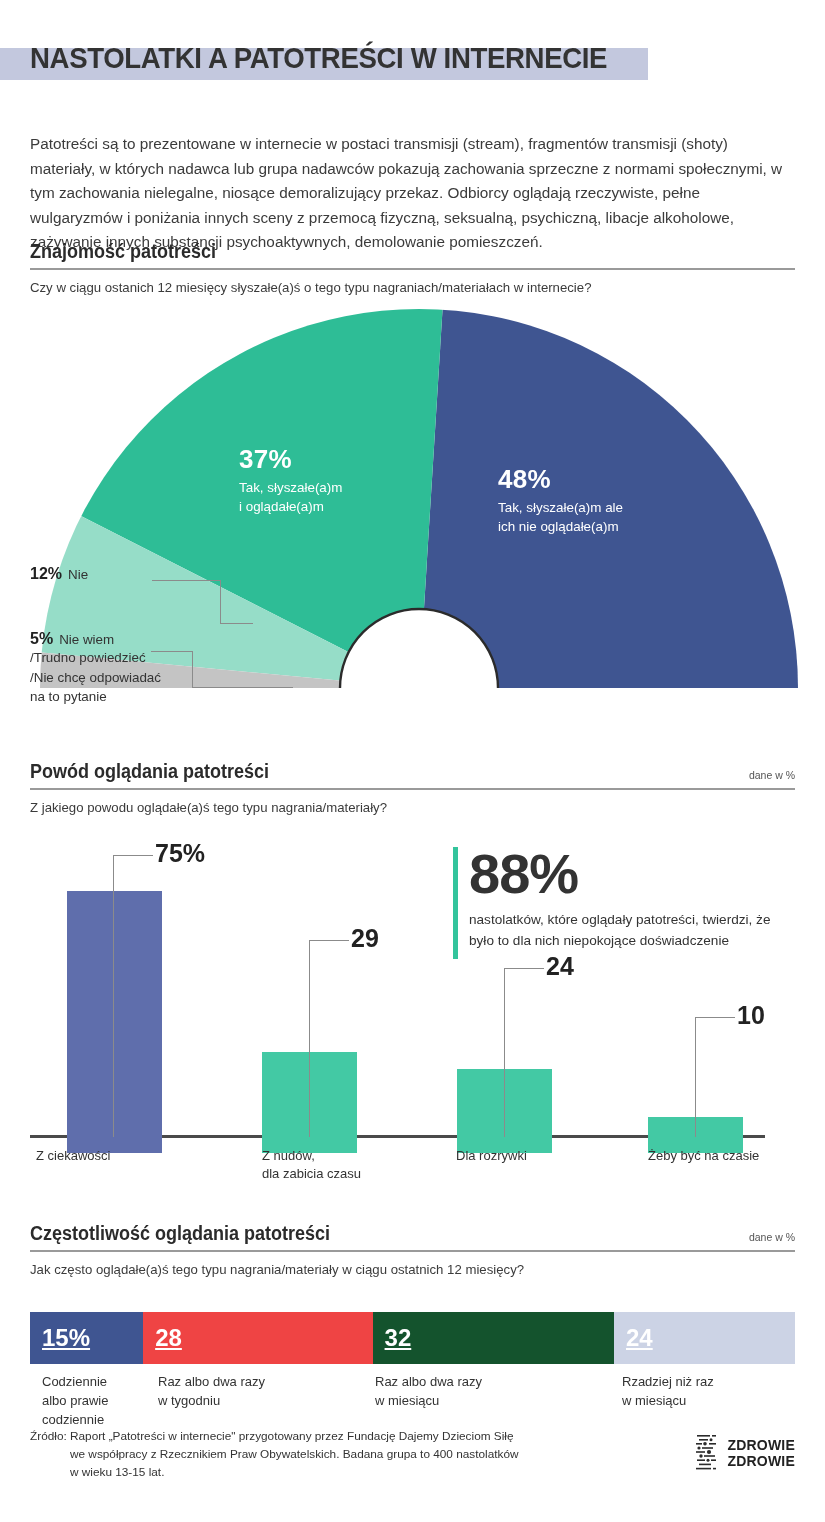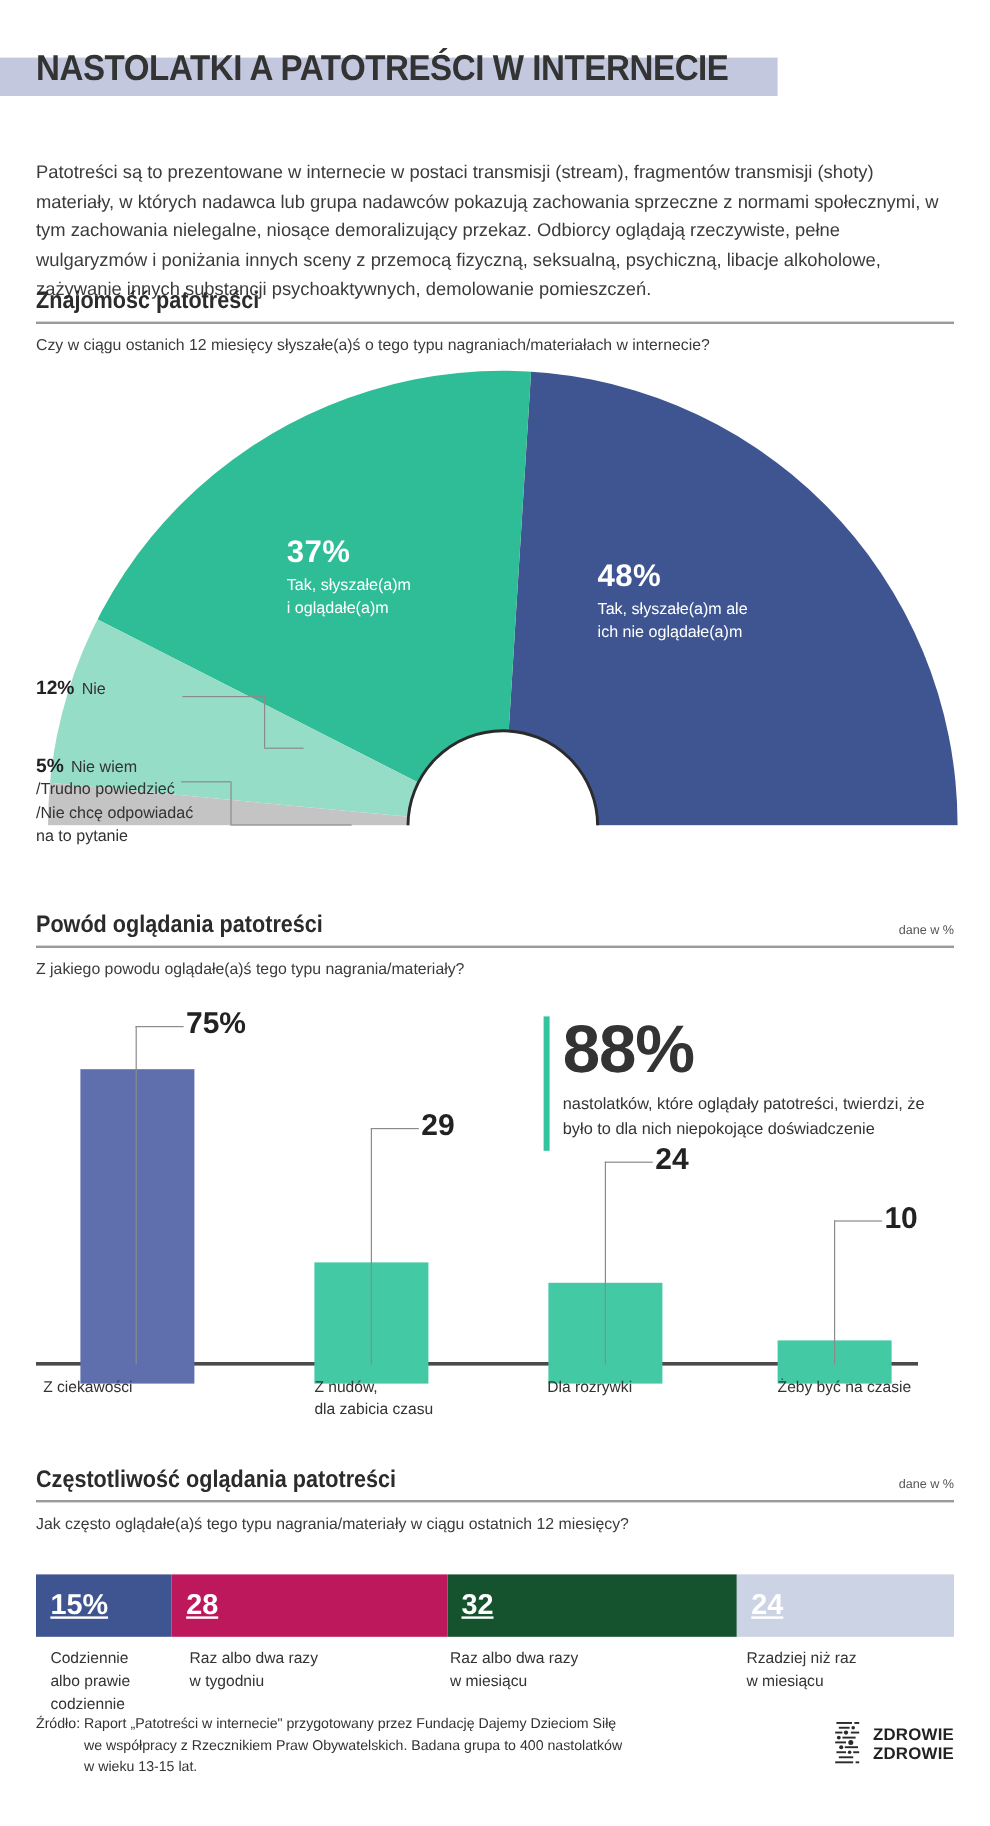--- a/index.html
+++ b/index.html
@@ -214,21 +214,21 @@
     </div>
     <div class="sec-rule"></div>
     <div class="sec-q">Jak często oglądałe(a)ś tego typu nagrania/materiały w ciągu ostatnich 12 miesięcy?</div>
   </div>
 
   <div class="freqwrap">
     <div class="freqbar">
       <div class="freqseg" style="width:115.9px;background:#3f5591;">
         <span class="v">15%</span>
       </div>
-      <div class="freqseg" style="width:235px;background:#be185d;">
+      <div class="freqseg" style="width:235px;background:#ef4444;">
         <span class="v">28</span>
       </div>
       <div class="freqseg" style="width:247.3px;background:#14532d;">
         <span class="v">32</span>
       </div>
       <div class="freqseg" style="width:185.4px;background:#ccd3e5;">
         <span class="v">24</span>
       </div>
     </div>
     <div class="freqlabels">

